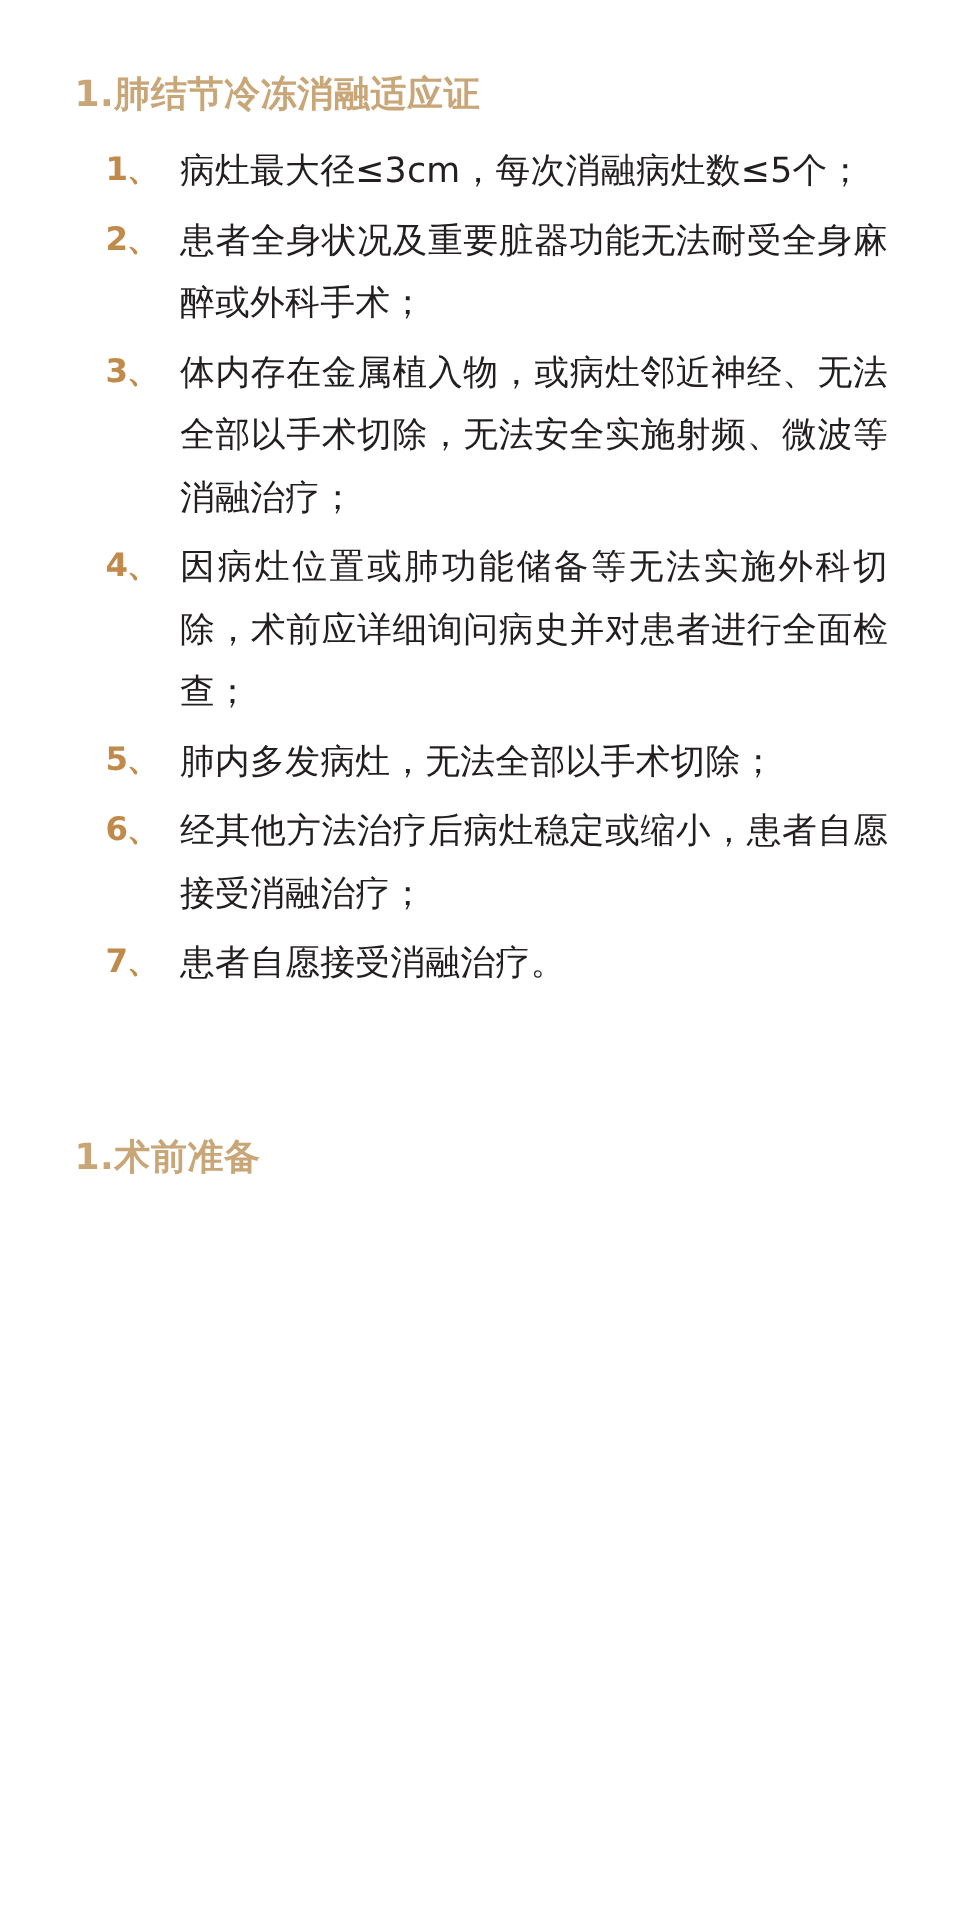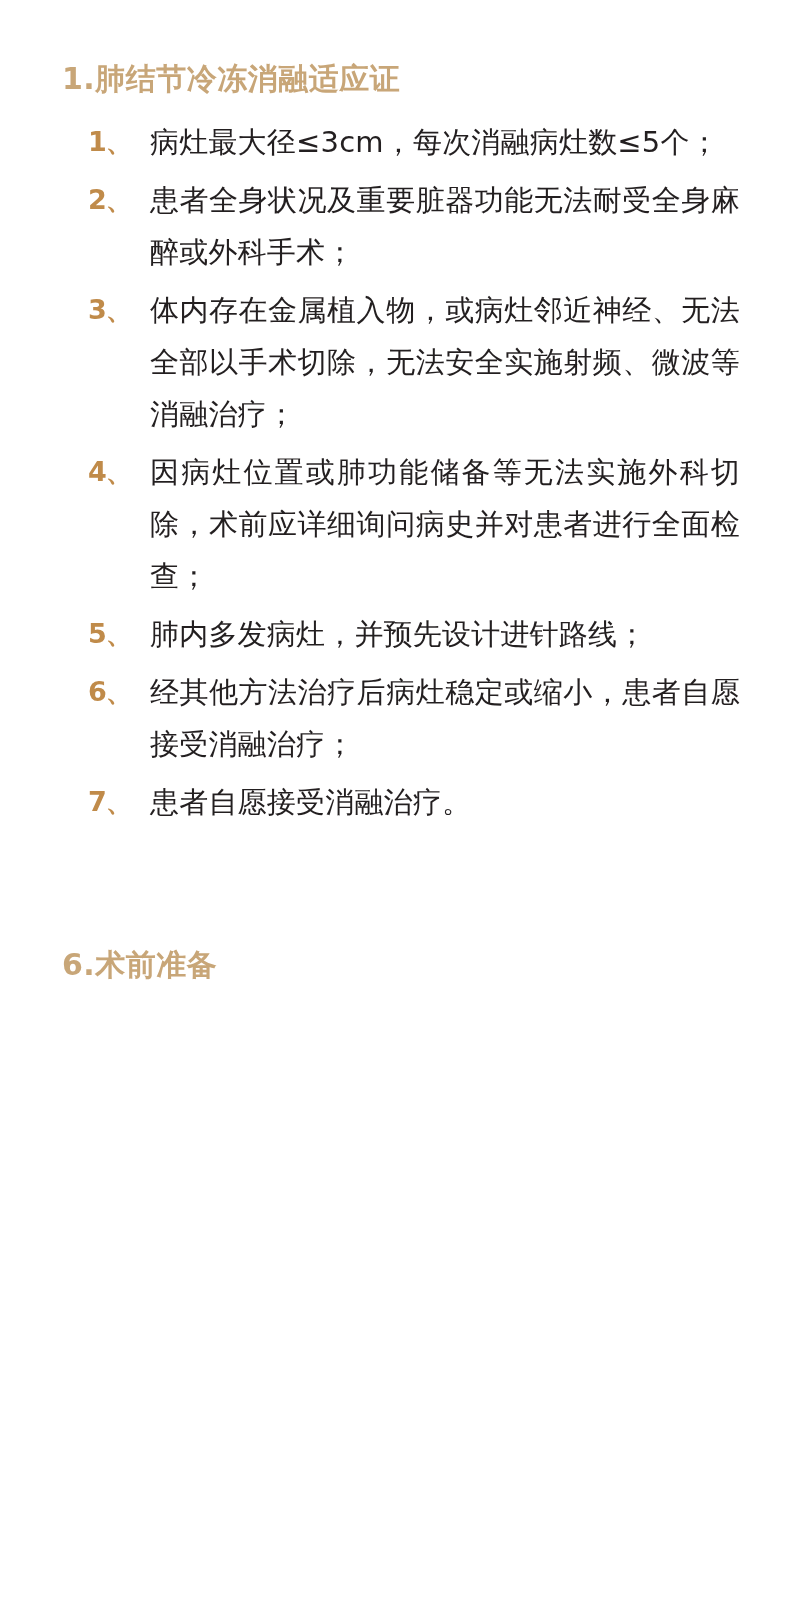--- a/index.html
+++ b/index.html
@@ -101,30 +101,30 @@
     <li class="numbered-item">
       <span class="item-marker">3、</span>
       <span class="item-text">体内存在金属植入物，或病灶邻近神经、无法全部以手术切除，无法安全实施射频、微波等消融治疗；</span>
     </li>
     <li class="numbered-item">
       <span class="item-marker">4、</span>
       <span class="item-text">因病灶位置或肺功能储备等无法实施外科切除，术前应详细询问病史并对患者进行全面检查；</span>
     </li>
     <li class="numbered-item">
       <span class="item-marker">5、</span>
-      <span class="item-text">肺内多发病灶，并预先设计进针路线；</span>
+      <span class="item-text">肺内多发病灶，无法全部以手术切除；</span>
     </li>
     <li class="numbered-item">
       <span class="item-marker">6、</span>
       <span class="item-text">经其他方法治疗后病灶稳定或缩小，患者自愿接受消融治疗；</span>
     </li>
     <li class="numbered-item">
       <span class="item-marker">7、</span>
       <span class="item-text">患者自愿接受消融治疗。</span>
     </li>
   </ul>
 
   <div class="section-gap"></div>
 
-  <h2 class="section-heading">6.术前准备</h2>
+  <h2 class="section-heading">1.术前准备</h2>
 
 
 </div>
 
 </body></html>

